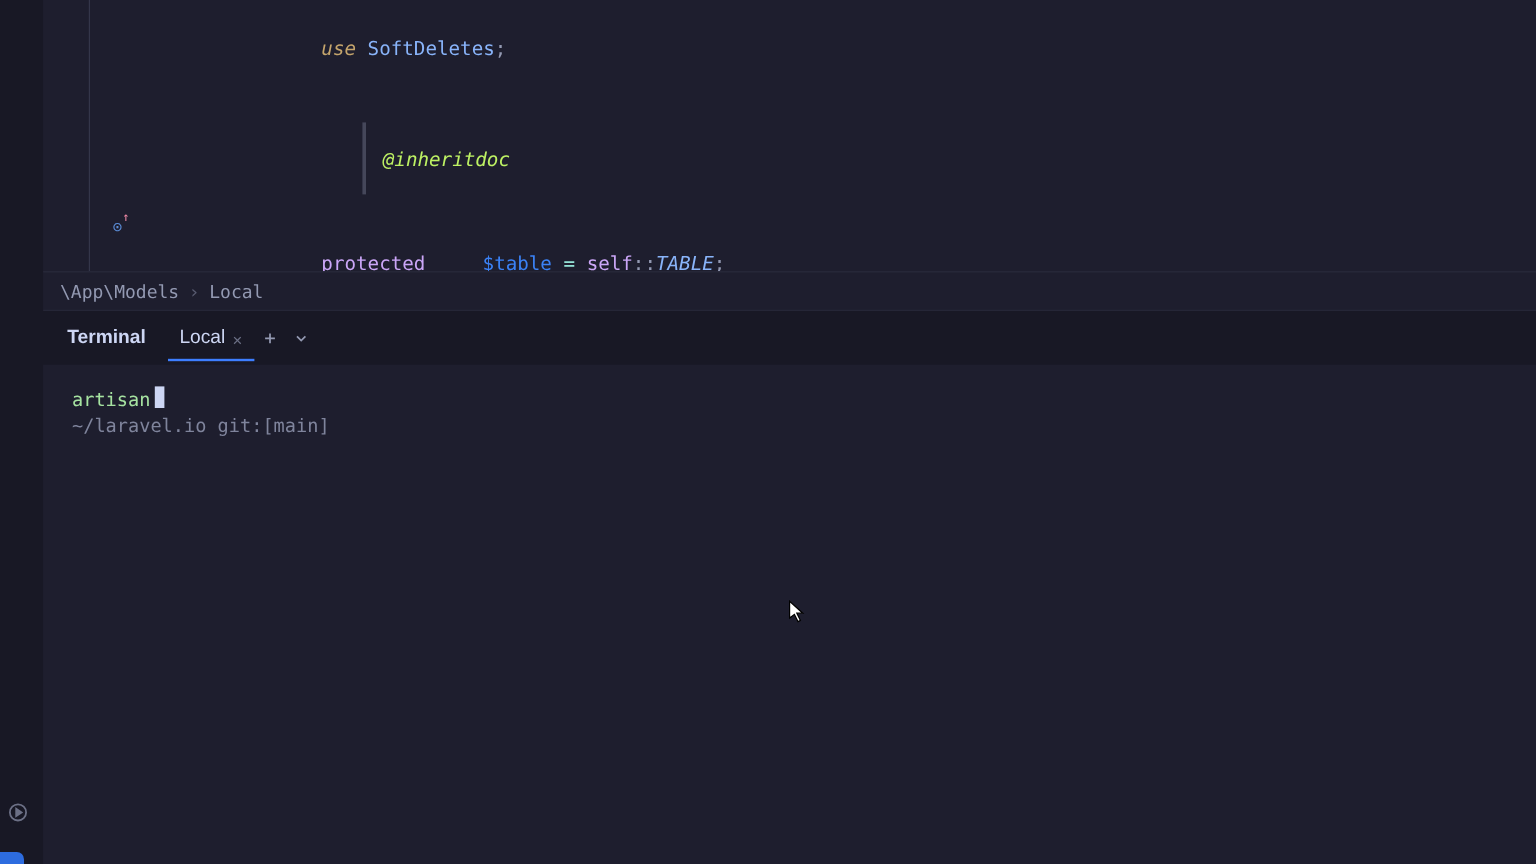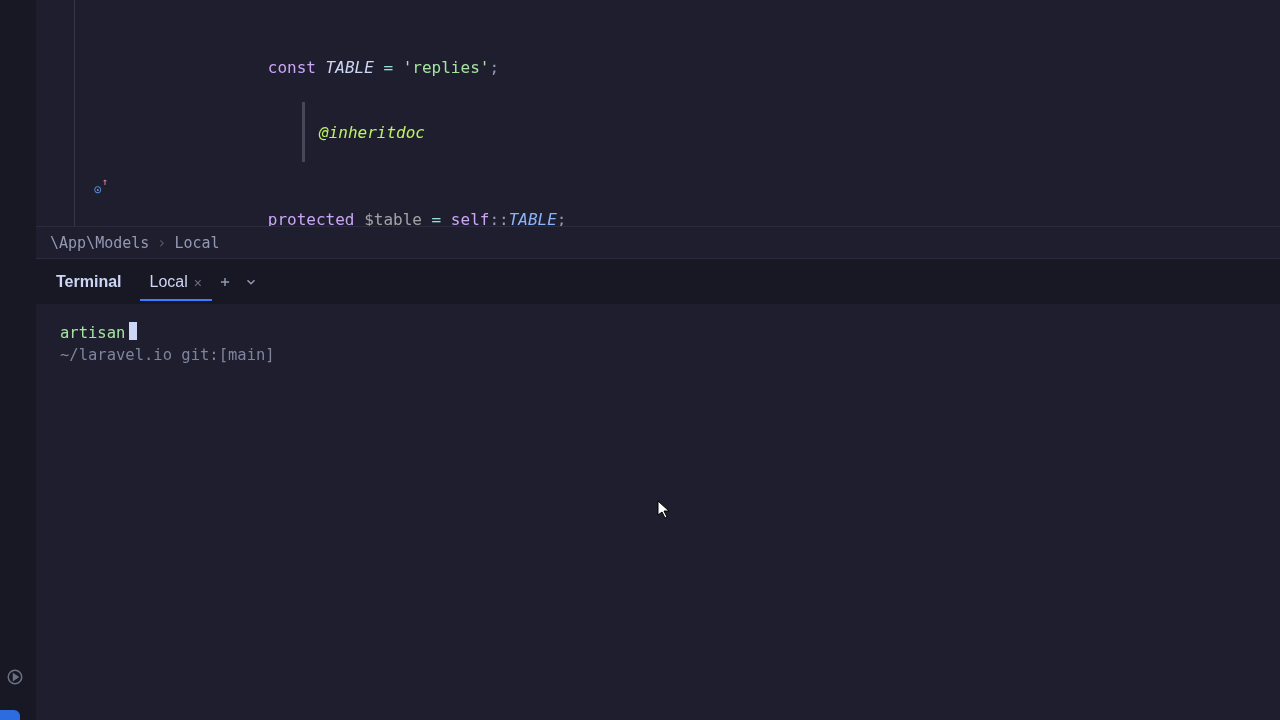--- a/index.html
+++ b/index.html
@@ -82,21 +82,21 @@
     background: #34364a;
   }
   .indent-guide.g1 { height: 226px; }
 
   .kw { color: #cba6f7; }
   .use-kw { color: #c5a56c; font-style: italic; }
   .cls { color: #89b4fa; }
   .ital { font-style: italic; color: #cdd6f4; }
   .op { color: #94e2d5; }
   .str { color: #a6e3a1; }
-  .var { color: #a3a3a3; }
+  .var { color: #3b82f6; margin-left: 38px; }
   .type { color: #89b4fa; font-style: italic; }
   .punc { color: #9399b2; }
   .semi { color: #9399b2; }
 
   .doc-block {
     position: absolute;
     left: 170px;
     top: 102px;
     border-left: 3px solid #45475a;
     padding-left: 14px;
@@ -198,24 +198,24 @@
     </svg>
   </div>
   <div class="rail-blue"></div>
 </div>
 
 <div class="editor">
   <div class="indent-guide g1"></div>
   <span class="gutter-badge">⊙<sup>↑</sup></span>
 
   <div class="code">
+    <div class="code-line" style="padding-left:78px;">
+      <span class="use-kw">use</span> <span class="cls">SoftDeletes</span><span class="semi">;</span>
+    </div>
     <div class="code-line"></div>
-    <div class="code-line" style="padding-left:78px;">
-      <span class="kw">const</span> <span class="ital">TABLE</span> <span class="op">=</span> <span class="str">'replies'</span><span class="semi">;</span>
-    </div>
     <div class="code-line"></div>
     <div class="doc-block">
       <span class="doc-tag">@inheritdoc</span>
     </div>
     <div class="code-line" style="position:absolute;top:179px;padding-left:78px;">
       <span class="kw">protected</span> <span class="var">$table</span> <span class="op">=</span> <span class="kw">self</span><span class="punc">::</span><span class="type">TABLE</span><span class="semi">;</span>
     </div>
   </div>
 </div>
 

